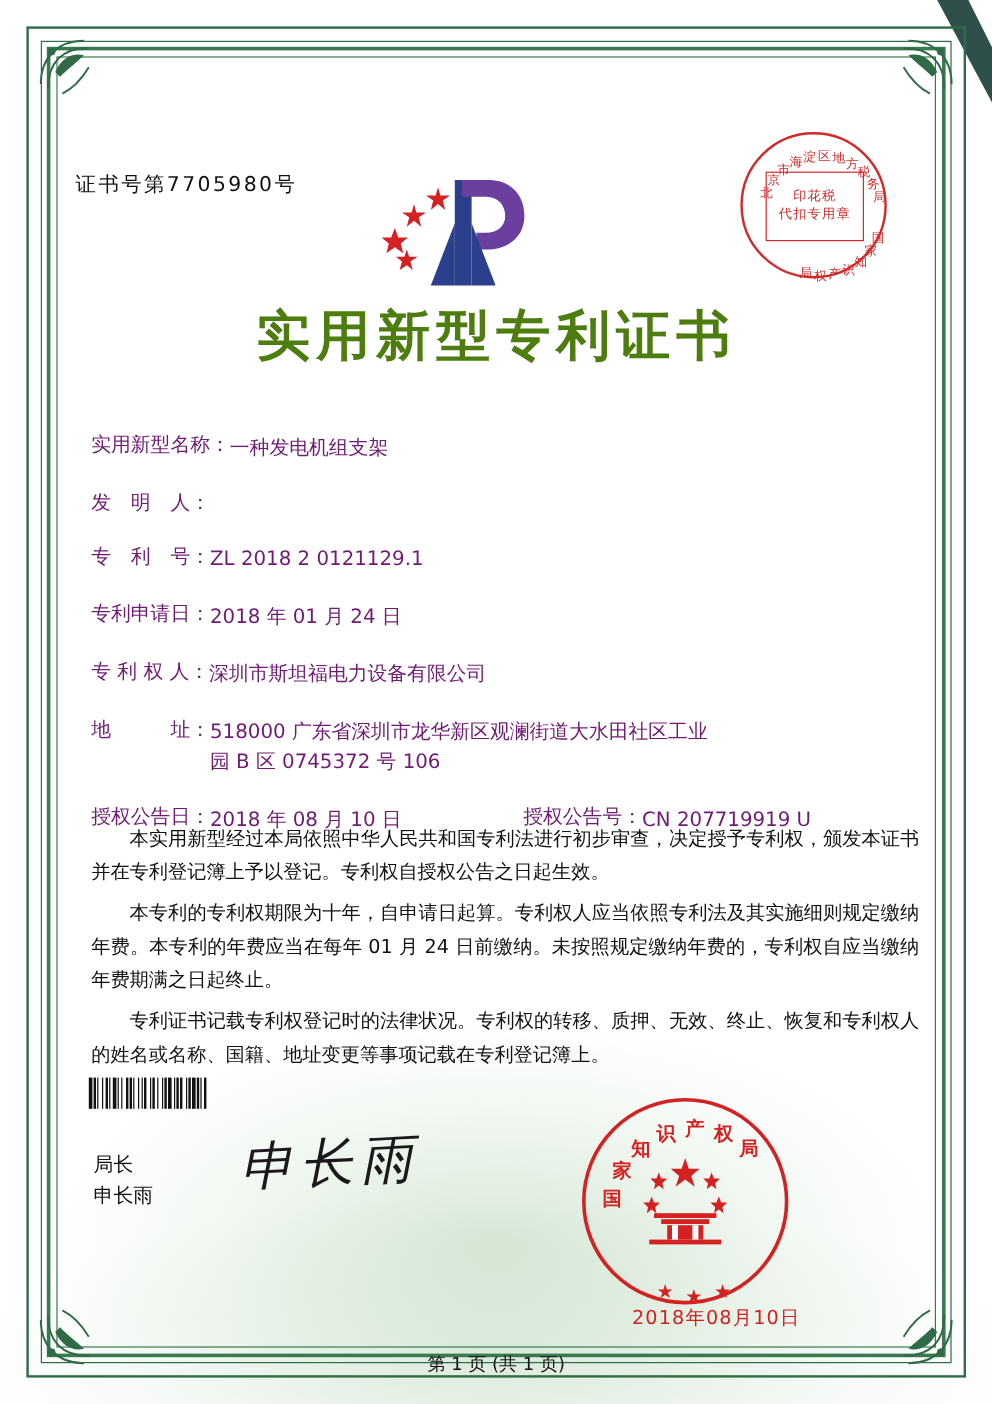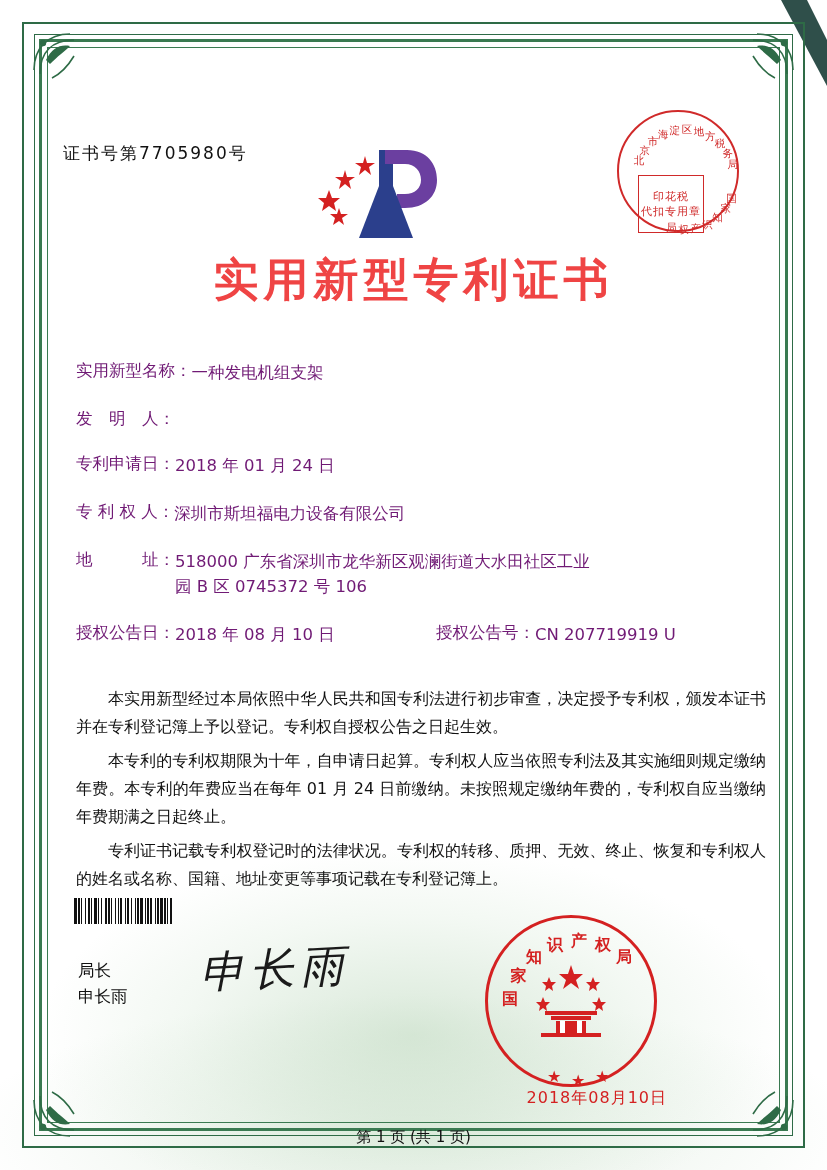--- a/index.html
+++ b/index.html
@@ -111,53 +111,52 @@
     right: 28px; top: 50px;
     width: 122px; height: 122px;
     border-radius: 50%;
     border: 2.5px solid #d02a2a;
     color: #d02a2a;
     box-sizing: border-box;
   }
   .tax-seal .inner {
     position: absolute;
     left: 19px; top: 31px;
-    width: 66px; height: 58px;
+    width: 82px; height: 58px;
     border: 1.5px solid #d02a2a;
     box-sizing: border-box;
     display: flex;
     flex-direction: column;
     align-items: center;
     justify-content: center;
     font-size: 11px;
     line-height: 15px;
     letter-spacing: 1px;
     font-family: Liberation Serif, serif;
-    margin-top: 32px;
   }
   .tax-seal .arc {
     position: absolute;
     left: 0; top: 0; width: 122px; height: 122px;
   }
   .tax-seal .arc span {
     position: absolute;
     left: 50%; top: 50%;
     font-size: 10.5px;
     font-family: "DejaVu Sans", "Liberation Sans", sans-serif;
     transform-origin: 0 0;
   }
 
   .title {
     position: absolute;
     left: 0; right: 0; top: 190px;
     text-align: center;
     font-size: 45px;
     font-weight: bold;
     letter-spacing: 5px;
-    color: #ef4444;
+    color: #4d7c0f;
     font-family: "DejaVu Sans", "Liberation Sans", sans-serif;
   }
 
   .fields {
     position: absolute;
     left: 16px; top: 300px;
     width: 690px;
     font-size: 16.5px;
     color: #701a75;
     font-family: "DejaVu Sans", "Liberation Sans", sans-serif;
@@ -371,20 +370,24 @@
 
       <div class="field-row">
         <div class="field-label">实用新型名称：</div>
         <div class="field-value">一种发电机组支架</div>
       </div>
 
       <div class="field-row">
         <div class="field-label">发　明　人：</div>
       </div>
 
+      <div class="field-row">
+        <div class="field-label">专　利　号：</div>
+        <div class="field-value">ZL 2018 2 0121129.1</div>
+      </div>
 
       <div class="field-row">
         <div class="field-label">专利申请日：</div>
         <div class="field-value">2018 年 01 月 24 日</div>
       </div>
 
       <div class="field-row">
         <div class="field-label">专 利 权 人：</div>
         <div class="field-value">深圳市斯坦福电力设备有限公司</div>
       </div>

